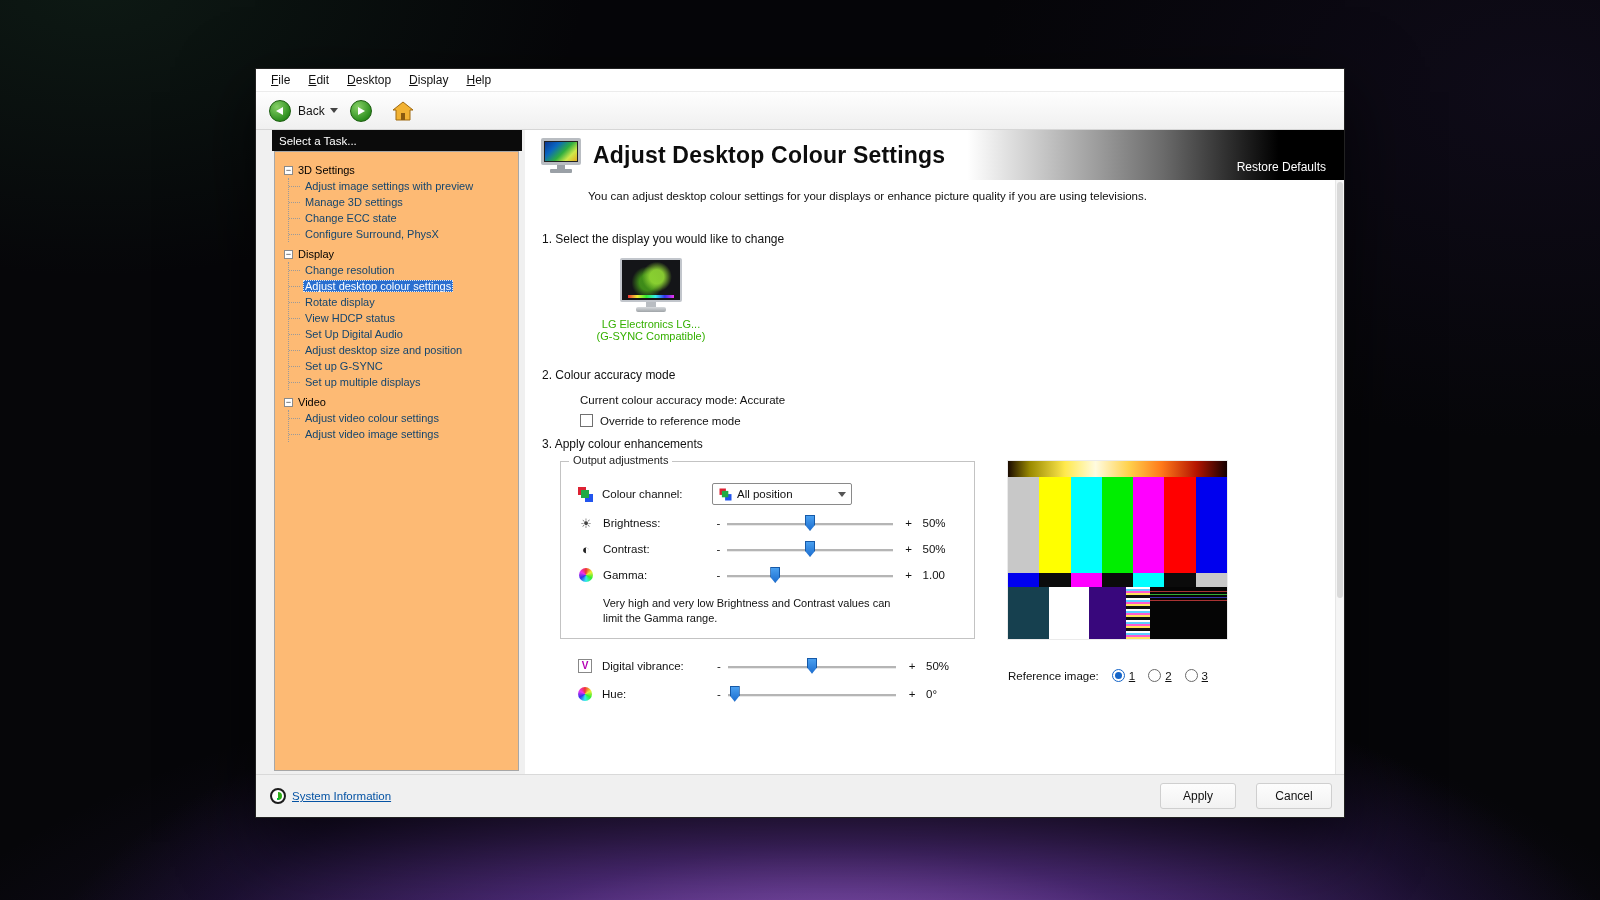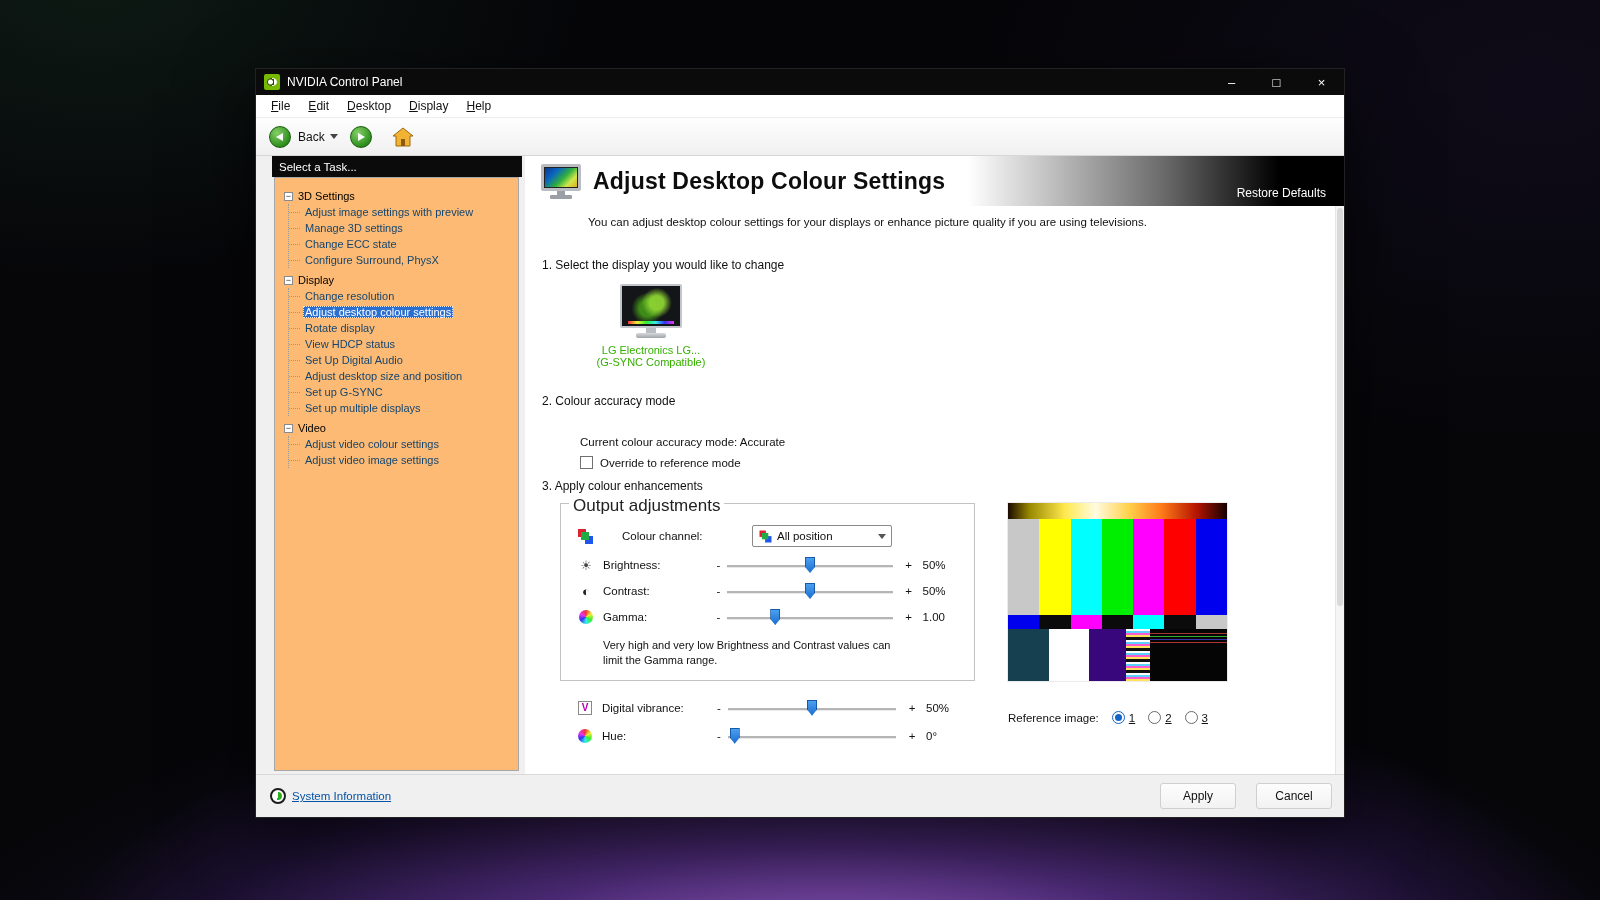--- a/index.html
+++ b/index.html
@@ -81,30 +81,30 @@
       radial-gradient(circle at 44% 56%, rgba(70,160,25,.85) 0 8px, rgba(70,160,25,0) 16px),
       #141518;
     border-radius:2px;margin:0 auto;position:relative;}
   .sel-monitor::after{content:'';position:absolute;left:6px;right:6px;bottom:2px;height:3px;
     background:linear-gradient(90deg,#e33,#ee3,#3e3,#3ee,#33e,#e3e);}
   .sel-stand{width:10px;height:5px;background:#b9bdc2;margin:0 auto;}
   .sel-base{width:30px;height:5px;background:linear-gradient(#d7dadd,#9fa4a8);margin:0 auto;border-radius:2px;}
   .display-name{color:#35b000;font-size:11px;margin-top:6px;}
   .display-tag{color:#35b000;font-size:11px;}
 
-  .mode-line{margin:28px 0 0 55px;}
+  .mode-line{margin:12px 0 0 55px;}
   .override-row{margin:8px 0 0 55px;display:flex;align-items:center;}
   .checkbox{width:13px;height:13px;border:1px solid #707070;background:#fff;margin-right:7px;flex-shrink:0;}
 
   .columns{display:flex;margin:10px 0 0 35px;align-items:flex-start;}
   .left-col{width:415px;flex-shrink:0;}
   .groupbox{position:relative;border:1px solid #c3c3c3;padding:20px 10px 10px 17px;}
-  .gb-legend{position:absolute;top:-8px;left:8px;background:#fff;padding:0 4px;font-size:17px;color:#222;}
-
-  .ch-row{display:flex;align-items:center;height:24px;margin-bottom:4px;gap:20px;}
+  .gb-legend{position:absolute;top:-8px;left:8px;background:#fff;padding:0 4px;font-size:11px;color:#222;}
+
+  .ch-row{display:flex;align-items:center;height:24px;margin-bottom:4px;}
   .ch-label{width:110px;margin-left:9px;}
   .tri-color{position:relative;width:15px;height:15px;flex-shrink:0;
     background:linear-gradient(#2255ee,#2255ee) 7px 7px/8px 8px no-repeat;}
   .tri-color::before{content:'';position:absolute;left:0;top:0;width:8px;height:8px;background:#dd2233;}
   .tri-color::after{content:'';position:absolute;left:3px;top:3px;width:8px;height:8px;background:#22aa44;}
   .dropdown{width:140px;height:22px;border:1px solid #8a8a8a;border-radius:2px;background:#fff;display:flex;align-items:center;padding:0 5px;}
   .dd-icon{transform:scale(.8);}
   .dd-text{font-size:11.5px;margin-left:4px;}
   .dd-chev{margin-left:auto;width:0;height:0;border-left:4px solid transparent;border-right:4px solid transparent;border-top:5px solid #555;}
 
@@ -165,29 +165,20 @@
   .footer-buttons{margin-left:auto;display:flex;gap:20px;}
   .btn{width:76px;height:26px;background:linear-gradient(#fdfdfd,#f2f2f2);border:1px solid #cfcfcf;border-radius:3px;
     font-size:12px;display:flex;align-items:center;justify-content:center;color:#111;cursor:pointer;}
 </style>
 </head>
 <body>
 
 <div class="desktop">
   <div class="window">
 
-    <div class="titlebar">
-      <div class="nv-logo"></div>
-      <div class="tb-title">NVIDIA Control Panel</div>
-      <div class="tb-controls">
-        <div class="tb-btn">–</div>
-        <div class="tb-btn">□</div>
-        <div class="tb-btn">×</div>
-      </div>
-    </div>
 
     <div class="menubar">
       <div class="menu-item">File</div>
       <div class="menu-item">Edit</div>
       <div class="menu-item">Desktop</div>
       <div class="menu-item">Display</div>
       <div class="menu-item">Help</div>
     </div>
 
     <div class="toolbar">

